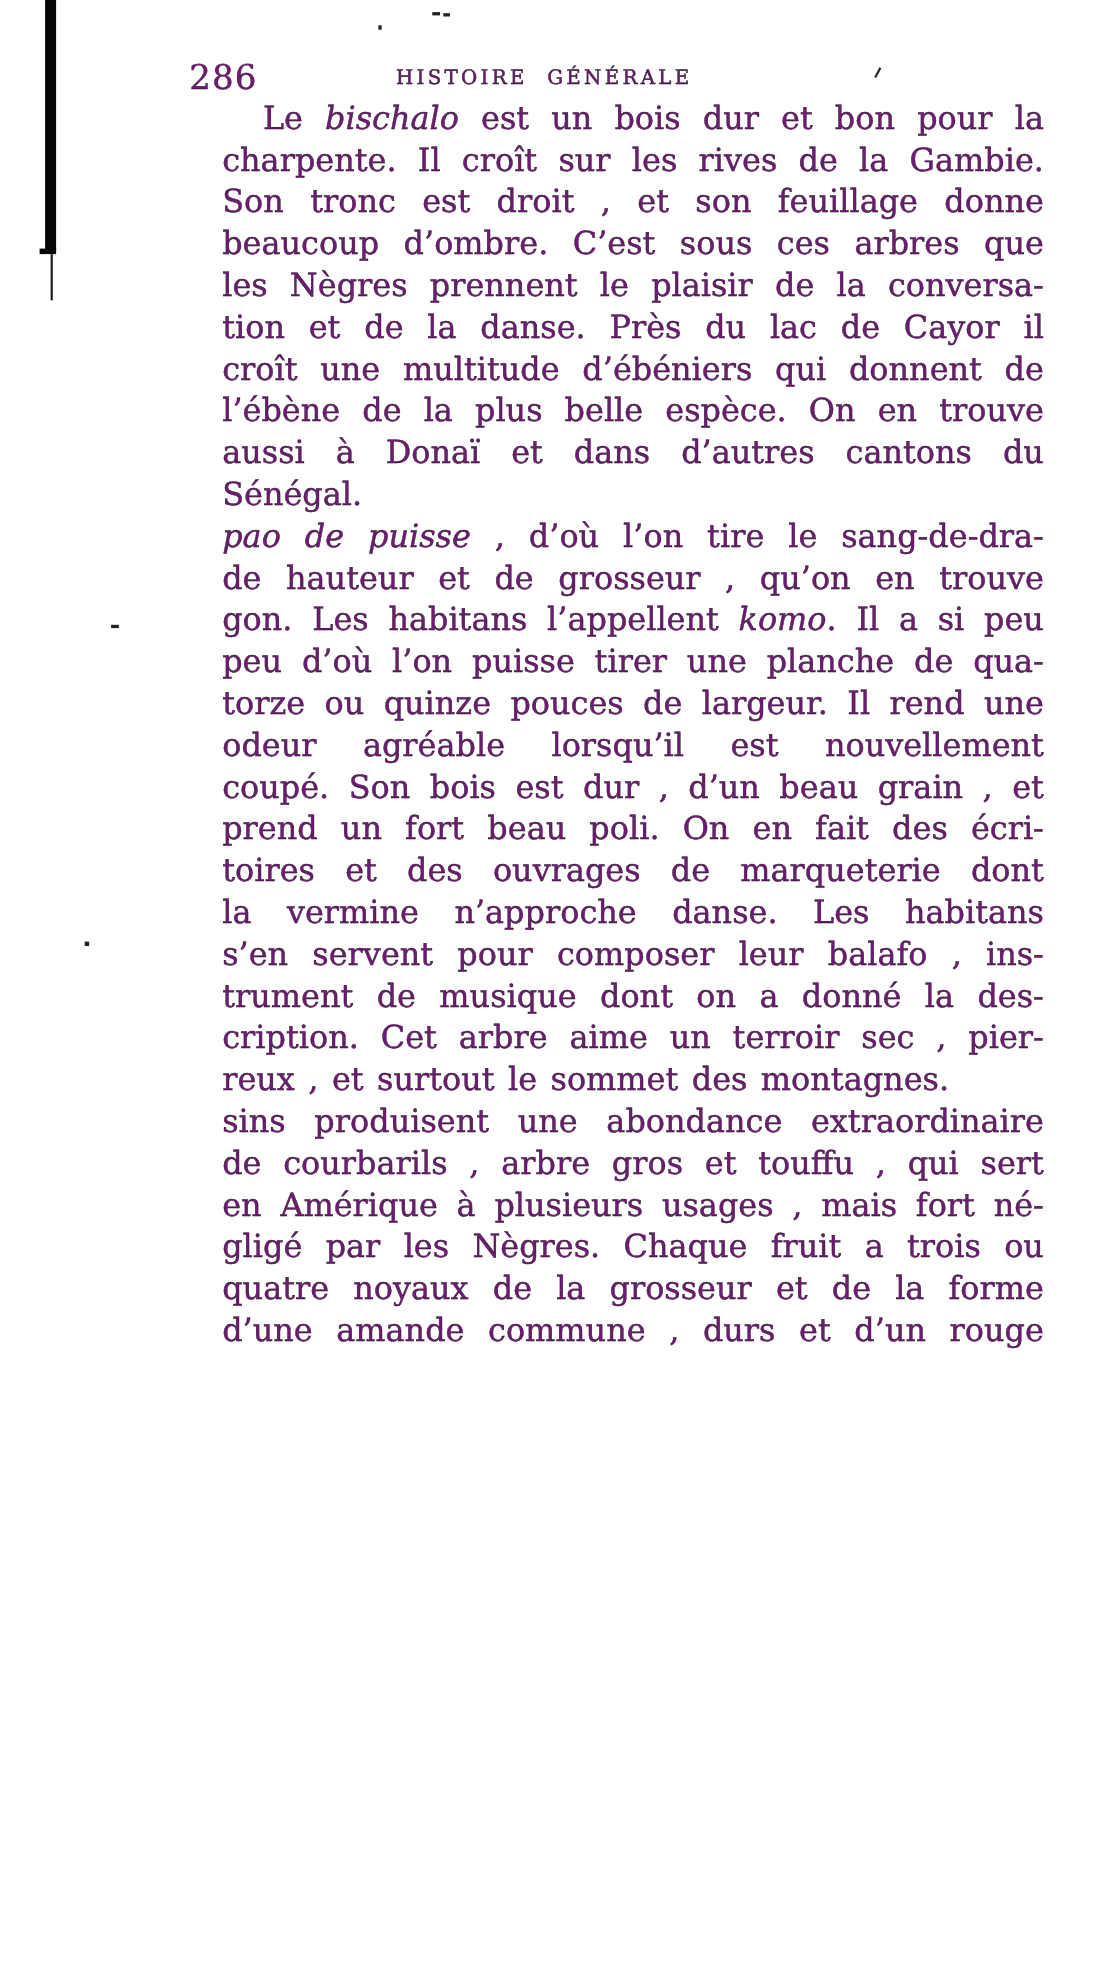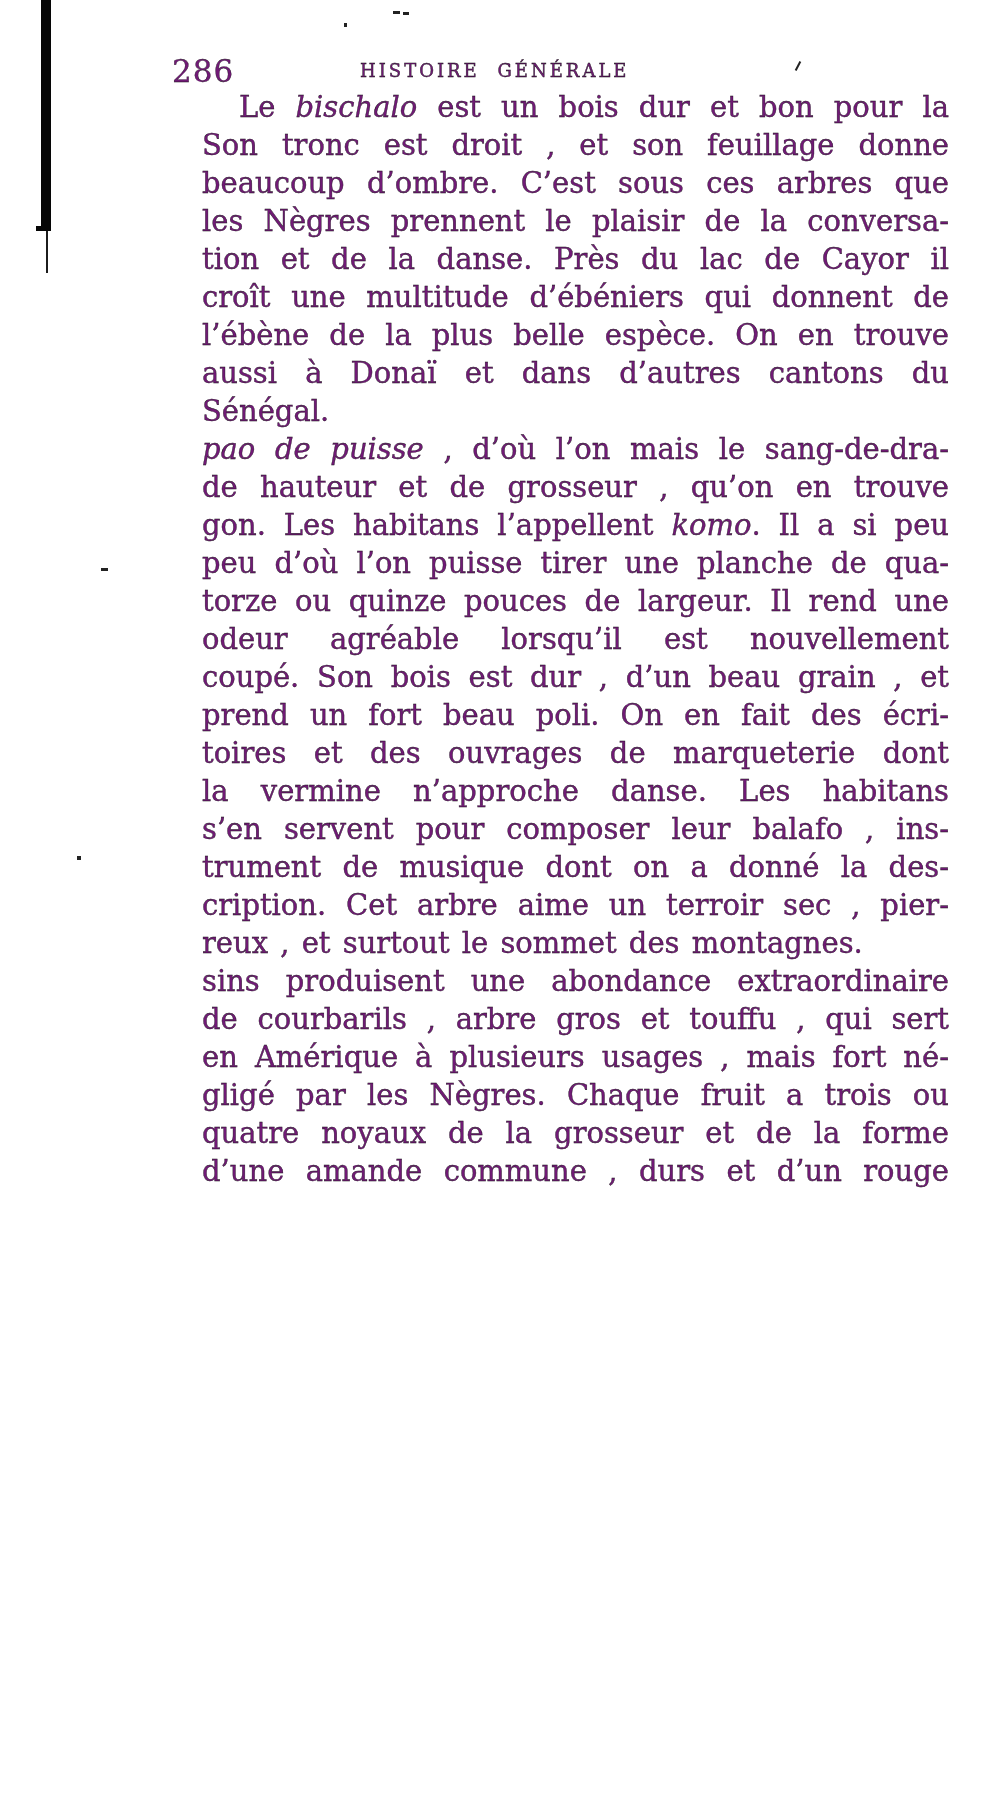--- a/index.html
+++ b/index.html
@@ -69,29 +69,30 @@
   <div class="speck sp3"></div>
   <div class="speck sp4"></div>
   <div class="speck sp5"></div>
   <div class="speck sp6"></div>
 
   <div class="page-number">286</div>
   <div class="running-head">HISTOIRE GÉNÉRALE</div>
 
   <div class="text-block">
       <div class="line just ind"><span>Le </span><span class="it">bischalo</span><span> est un bois dur et bon pour la</span></div>
+      <div class="line just"><span>charpente. Il croît sur les rives de la Gambie.</span></div>
       <div class="line just"><span>Son tronc est droit , et son feuillage donne</span></div>
       <div class="line just"><span>beaucoup d’ombre. C’est sous ces arbres que</span></div>
       <div class="line just"><span>les Nègres prennent le plaisir de la conversa-</span></div>
       <div class="line just"><span>tion et de la danse. Près du lac de Cayor il</span></div>
       <div class="line just"><span>croît une multitude d’ébéniers qui donnent de</span></div>
       <div class="line just"><span>l’ébène de la plus belle espèce. On en trouve</span></div>
       <div class="line just"><span>aussi à Donaï et dans d’autres cantons du</span></div>
       <div class="line"><span>Sénégal.</span></div>
-      <div class="line just"><span class="it">pao de puisse</span><span> , d’où l’on mais le sang-de-dra-</span></div>
+      <div class="line just"><span class="it">pao de puisse</span><span> , d’où l’on tire le sang-de-dra-</span></div>
       <div class="line just"><span>de hauteur et de grosseur , qu’on en trouve</span></div>
       <div class="line just"><span>gon. Les habitans l’appellent </span><span class="it">komo</span><span>. Il a si peu</span></div>
       <div class="line just"><span>peu d’où l’on puisse tirer une planche de qua-</span></div>
       <div class="line just"><span>torze ou quinze pouces de largeur. Il rend une</span></div>
       <div class="line just"><span>odeur agréable lorsqu’il est nouvellement</span></div>
       <div class="line just"><span>coupé. Son bois est dur , d’un beau grain , et</span></div>
       <div class="line just"><span>prend un fort beau poli. On en fait des écri-</span></div>
       <div class="line just"><span>toires et des ouvrages de marqueterie dont</span></div>
       <div class="line just"><span>la vermine n’approche danse. Les habitans</span></div>
       <div class="line just"><span>s’en servent pour composer leur balafo , ins-</span></div>

